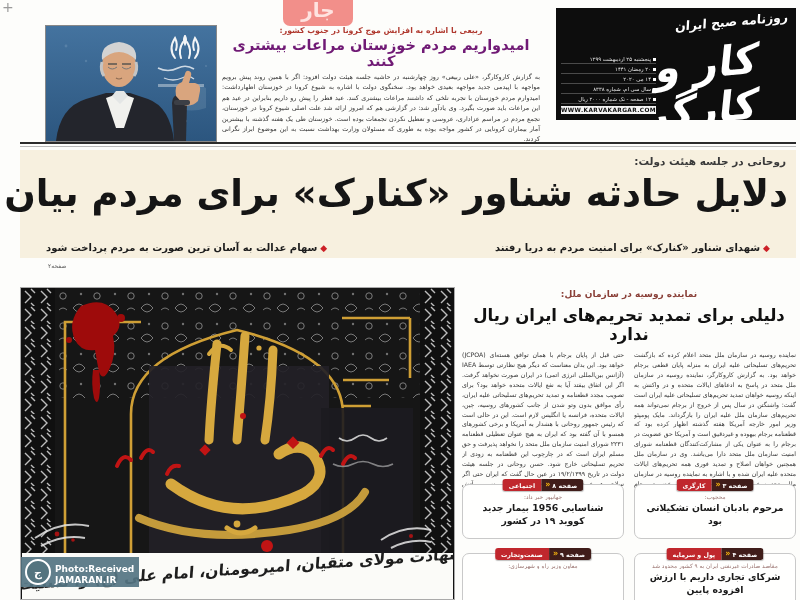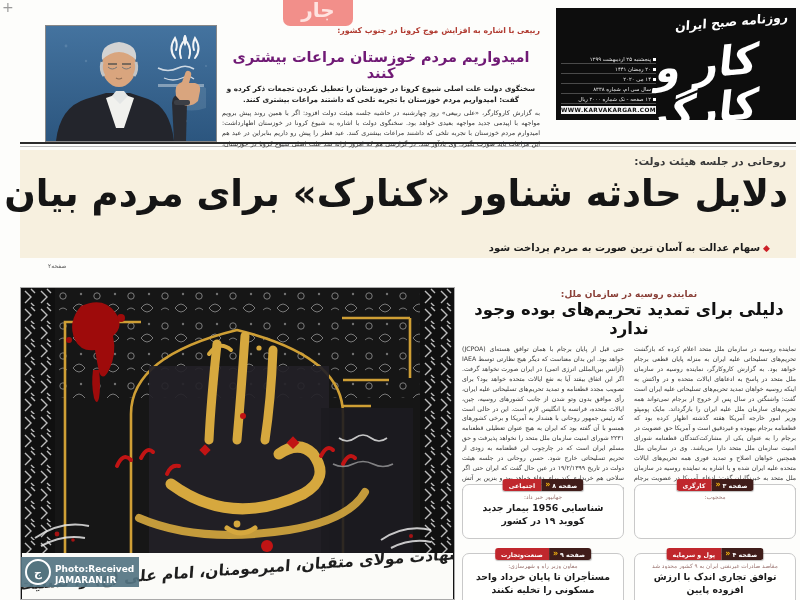--- a/index.html
+++ b/index.html
@@ -18,21 +18,21 @@
   .siteline{margin-top:2px;background:#f4f4f4;color:#111;font-size:5.8px;font-weight:bold;text-align:center;padding:1px 0;letter-spacing:0.4px;direction:ltr;}
   
   .toprule{position:absolute;left:20px;top:142px;width:776px;border-top:2.5px solid #2b2b2b;}
   .toprule2{position:absolute;left:20px;top:146px;width:776px;border-top:1px solid #b9b9b9;}
   
   .jaar{position:absolute;left:283px;top:-12px;width:70px;height:38px;background:#f28a85;border-radius:7px;color:#ffe2df;display:flex;align-items:flex-end;justify-content:center;font-size:20px;font-weight:900;letter-spacing:2px;opacity:0.95;}
   .jaar:after{content:"";position:absolute;left:8px;bottom:-6px;border:6px solid transparent;border-top-color:#f28a85;border-left-width:3px;border-right-width:3px;}
   
   .photo{position:absolute;left:45px;top:25px;width:170px;height:115px;border:1px solid #888;}
   .topstory{position:absolute;left:222px;top:26px;width:318px;height:116px;}
-  .ts-kicker{font-size:7.8px;color:#b03a30;font-weight:bold;margin-bottom:14px;}
+  .ts-kicker{font-size:7.8px;color:#b03a30;text-align:center;font-weight:bold;margin-bottom:2px;}
   .ts-head{font-size:14.5px;font-weight:900;color:#701a75;text-align:center;margin-bottom:3px;}
   .ts-lead{font-size:7.2px;font-weight:bold;color:#222;text-align:center;line-height:1.5;margin-bottom:2px;}
   .ts-body{font-size:6.4px;color:#333;text-align:justify;line-height:1.62;}
   
   .cream{position:absolute;left:20px;top:150px;width:776px;height:108px;background:#f7f0df;}
   .ms-kicker{position:absolute;right:10px;top:5px;font-size:10.5px;font-weight:bold;color:#3a3a3a;}
   .ms-head{position:absolute;right:8px;top:22px;width:762px;font-size:37px;font-weight:900;color:#151515;text-align:right;white-space:nowrap;letter-spacing:-1px;}
   .ms-bullets{position:absolute;right:0;top:92px;width:776px;display:flex;justify-content:space-between;padding:0 26px;box-sizing:border-box;}
   .mbul{font-size:10px;font-weight:900;color:#1c1c1c;white-space:nowrap;}
   .mbul .dia{color:#cc2027;font-size:9px;margin-left:3px;}
@@ -40,21 +40,21 @@
   
   .poster{position:absolute;left:20px;top:287px;width:435px;height:313px;border:1px solid #aaa;background:#131313;box-sizing:border-box;}
   .poster svg{display:block;}
   .poster-strip{position:absolute;left:1px;right:1px;bottom:0;height:46px;background:#fbfbf8;overflow:hidden;}
   .poster-cap{position:absolute;right:-12px;top:8px;width:470px;font-size:15.5px;font-weight:900;color:#1e1e1e;transform:rotate(-4deg) skewX(-8deg);white-space:nowrap;text-align:right;}
   .jam-badge{position:absolute;left:0;top:269px;width:118px;height:30px;background:rgba(84,116,130,0.92);color:#fff;display:flex;align-items:center;gap:4px;padding:2px 4px;box-sizing:border-box;}
   .jam-logo{width:22px;height:22px;border-radius:50%;background:#54747f;border:2px solid #fff;color:#fff;font-size:11px;font-weight:900;display:flex;align-items:center;justify-content:center;flex:0 0 auto;}
   .jam-txt{font-size:9px;font-weight:bold;line-height:1.2;white-space:nowrap;margin-top:6px;}
   
   .uncol{position:absolute;left:462px;top:289px;width:334px;}
-  .un-kicker{font-size:9px;font-weight:bold;color:#8a4038;text-align:center;margin-bottom:1px;}
+  .un-kicker{font-size:9px;font-weight:bold;color:#8a4038;text-align:center;margin-bottom:7px;}
   .un-head{font-size:16.5px;font-weight:900;color:#111;text-align:center;margin-bottom:6px;}
   .un-cols{display:flex;direction:rtl;gap:10px;}
   .un-c{flex:1;font-size:6.2px;color:#333;text-align:justify;line-height:1.6;height:152px;overflow:hidden;}
   
   .boxgrid{position:absolute;left:462px;top:484px;width:334px;display:grid;grid-template-columns:1fr 1fr;grid-gap:14px 10px;direction:rtl;}
   .nbox{position:relative;background:#fffffe;border:1px solid #c9c9c9;border-radius:7px;height:55px;padding-top:9px;box-sizing:border-box;}
   .ntab{position:absolute;top:-6px;right:50%;transform:translateX(50%);display:flex;direction:ltr;height:12px;border-radius:3px;overflow:hidden;font-size:6.3px;font-weight:bold;color:#fff;white-space:nowrap;box-shadow:0 1px 1px rgba(0,0,0,0.25);}
   .ntab .sec{background:#c0272d;padding:1px 6px;display:flex;align-items:center;}
   .ntab .pg{background:#401d1a;padding:1px 6px 1px 4px;display:flex;align-items:center;gap:2px;}
   .ntab .chev{color:#f6b40e;font-weight:900;font-size:8px;line-height:1;}
@@ -134,28 +134,28 @@
         <path d="M128,115 l-2,-38 q0,-8 8,-9 l7,9 -1,38 z" fill="#2a2c33"></path>
         <path d="M130,70 q-2,-12 6,-14 l3,-8 q1,-4 4,-3 q3,1 2,5 l-2,7 6,0 q6,1 5,8 l-2,10 q-6,6 -14,4 z" fill="#d9a57e"></path>
         <rect x="128" y="74" width="16" height="5" rx="2" fill="#3c3f46"></rect>
       </g>
     </svg>
   </div>
 
   <div class="topstory rtl">
     <div class="ts-kicker">ربیعی با اشاره به افزایش موج کرونا در جنوب کشور:</div>
     <div class="ts-head">امیدواریم مردم خوزستان مراعات بیشتری کنند</div>
-    <div class="ts-lead">سخنگوی دولت علت اصلی شیوع کرونا در خوزستان را تعطیل نکردن تجمعات ذکر کرده و گفت: امیدواریم مردم خوزستان با تجربه تلخی که داشتند مراعات بیشتری کنند.</div>
     <div class="ts-body">به گزارش کاروکارگر، «علی ربیعی» روز چهارشنبه در حاشیه جلسه هیئت دولت افزود: اگر با همین روند پیش برویم مواجهه با اپیدمی جدید مواجهه بعیدی خواهد بود. سخنگوی دولت با اشاره به شیوع کرونا در خوزستان اظهارداشت: امیدوارم مردم خوزستان با تجربه تلخی که داشتند مراعات بیشتری کنند. عید فطر را پیش رو داریم بنابراین در عید هم این مراعات باید صورت بگیرد. وی یادآور شد: در گزارشی هم که امروز ارائه شد علت اصلی شیوع کرونا در خوزستان، تجمع مردم در مراسم عزاداری، عروسی و تعطیل نکردن تجمعات بوده است. خوزستان طی یک هفته گذشته با بیشترین آمار بیماران کرونایی در کشور مواجه بوده به طوری که مسئولان وزارت بهداشت نسبت به این موضوع ابراز نگرانی کردند.</div>
   </div>
 
   <div class="cream rtl">
     <div class="ms-kicker">روحانی در جلسه هیئت دولت:</div>
     <div class="ms-head">دلایل حادثه شناور «کنارک» برای مردم بیان شود</div>
     <div class="ms-bullets">
+      <div class="mbul"><span class="dia">◆</span><span>شهدای شناور «کنارک» برای امنیت مردم به دریا رفتند</span></div>
       <div class="mbul"><span class="dia">◆</span><span>سهام عدالت به آسان ترین صورت به مردم پرداخت شود</span></div>
     </div>
     <div class="ms-pageref">صفحه۲</div>
   </div>
 
   <div class="poster">
     <svg width="433" height="266" viewBox="0 0 433 266">
       <defs>
         <pattern id="chev" width="16" height="18" patternUnits="userSpaceOnUse">
           <path d="M4,3 l6,6 -6,6 M10,1 l4,4 M10,15 l4,4" stroke="#dcdcdc" stroke-width="1.4" fill="none"></path>
@@ -238,37 +238,38 @@
       <div class="jam-logo">ج</div>
       <div class="jam-txt">
         <div>Photo:Received</div>
         <div>JAMARAN.IR</div>
       </div>
     </div>
   </div>
 
   <div class="uncol rtl">
     <div class="un-kicker">نماینده روسیه در سازمان ملل:</div>
-    <div class="un-head">دلیلی برای تمدید تحریم‌های بوده وجود ندارد</div>
+    <div class="un-head">دلیلی برای تمدید تحریم‌های ایران ریال ندارد</div>
     <div class="un-cols">
       <div class="un-c">نماینده روسیه در سازمان ملل متحد اعلام کرده که بازگشت تحریم‌های تسلیحاتی علیه ایران به منزله پایان قطعی برجام خواهد بود. به گزارش کاروکارگر، نماینده روسیه در سازمان ملل متحد در پاسخ به ادعاهای ایالات متحده و در واکنش به اینکه روسیه خواهان تمدید تحریم‌های تسلیحاتی علیه ایران است گفت: واشنگتن در سال پس از خروج از برجام نمی‌تواند همه تحریم‌های سازمان ملل علیه ایران را بازگرداند. مایک پومپئو وزیر امور خارجه آمریکا هفته گذشته اظهار کرده بود که قطعنامه برجام بیهوده و غیردقیق است و آمریکا حق عضویت در برجام را به عنوان یکی از مشارکت‌کنندگان قطعنامه شورای امنیت سازمان ملل متحد دارا می‌باشد. وی در سازمان ملل همچنین خواهان اصلاح و تمدید فوری همه تحریم‌های ایالات متحده علیه ایران شده و با اشاره به نماینده روسیه در سازمان ملل متحد به خبرنگاران گفت: ادعای آمریکا در عضویت برجام مسخره است. وی همچنین گفت: آمریکا دیگر عضو برجام نیست، آنها حق دخالت و تحریک اذهان عمومی را ندارند. وی افزود: دلیلی برای تمدید تحریم تسلیحاتی ایران نمی‌بینم و باید دید که آیا با این کار اعضای تحریم‌های تسلیحاتی را از بین می‌برد یا خیر. نماینده روسیه همچنین هشدار داد که بازگشت تحریم‌ها علیه ایران قطعاً</div>
       <div class="un-c">حتی قبل از پایان برجام با همان توافق هسته‌ای (JCPOA) خواهد بود. این بدان معناست که دیگر هیچ نظارتی توسط IAEA (آژانس بین‌المللی انرژی اتمی) در ایران صورت نخواهد گرفت. اگر این اتفاق بیفتد آیا به نفع ایالات متحده خواهد بود؟ برای تصویب مجدد قطعنامه و تمدید تحریم‌های تسلیحاتی علیه ایران، رأی موافق بدون وتو شدن از جانب کشورهای روسیه، چین، ایالات متحده، فرانسه یا انگلیس لازم است. این در حالی است که رئیس جمهور روحانی با هشدار به آمریکا و برخی کشورهای همسو با آن گفته بود که ایران به هیچ عنوان تعطیلی قطعنامه ۲۲۳۱ شورای امنیت سازمان ملل متحد را نخواهد پذیرفت و حق مسلم ایران است که در چارچوب این قطعنامه به زودی از تحریم تسلیحاتی خارج شود. حسن روحانی در جلسه هیئت دولت در تاریخ ۱۹/۲/۱۳۹۹ در عین حال گفت که ایران حتی اگر سلاحی هم خریداری کند برای دفاع خواهد بود و بنزین بر آتش نیست بلکه آبی بر آتش است و یادآور شد: ما تنش‌ها را خاموش می‌کنیم و نمی‌گذاریم تنشی ایجاد شود. روحانی خطاب به ترامپ گفته بود آمریکایی‌ها که راجع به تحریم تسلیحاتی بحث می‌کنند باید بدانند این جزء لاینفک برجام است و اگر تحریم تسلیحاتی روزی بخواهد تمدید شود خوب می‌دانند که جواب ما آن روز چه خواهد بود؟</div>
     </div>
   </div>
 
   <div class="boxgrid">
     <div class="nbox">
       <div class="ntab">
         <span class="sec">کارگری</span>
         <span class="pg">
             <span class="chev">»</span>
             <span>صفحه ۳</span>
           </span>
       </div>
       <div class="nb-kicker">محجوب:</div>
+      <div class="nb-head">مرحوم بادبان انسان تشکیلاتی بود</div>
     </div>
     <div class="nbox">
       <div class="ntab">
         <span class="sec">اجتماعی</span>
         <span class="pg">
             <span class="chev">»</span>
             <span>صفحه ۸</span>
           </span>
       </div>
       <div class="nb-kicker">جهانپور خبر داد:</div>
@@ -276,28 +277,27 @@
     </div>
     <div class="nbox">
       <div class="ntab">
         <span class="sec">پول و سرمایه</span>
         <span class="pg">
             <span class="chev">»</span>
             <span>صفحه ۴</span>
           </span>
       </div>
       <div class="nb-kicker">مقاصد صادرات غیرنفتی ایران به ۹ کشور محدود شد</div>
-      <div class="nb-head">توافق تجاری اندک با ارزش افزوده پایین</div>
+      <div class="nb-head">شرکای تجاری داریم با ارزش افزوده پایین</div>
     </div>
     <div class="nbox">
       <div class="ntab">
         <span class="sec">صنعت‌وتجارت</span>
         <span class="pg">
             <span class="chev">»</span>
             <span>صفحه ۹</span>
           </span>
       </div>
       <div class="nb-kicker">معاون وزیر راه و شهرسازی:</div>
-      <div class="nb-head">مستأجران تا پایان خرداد واحد مسکونی را تخلیه نکنند</div>
     </div>
   </div>
 
 </div>
 
 </body></html>

